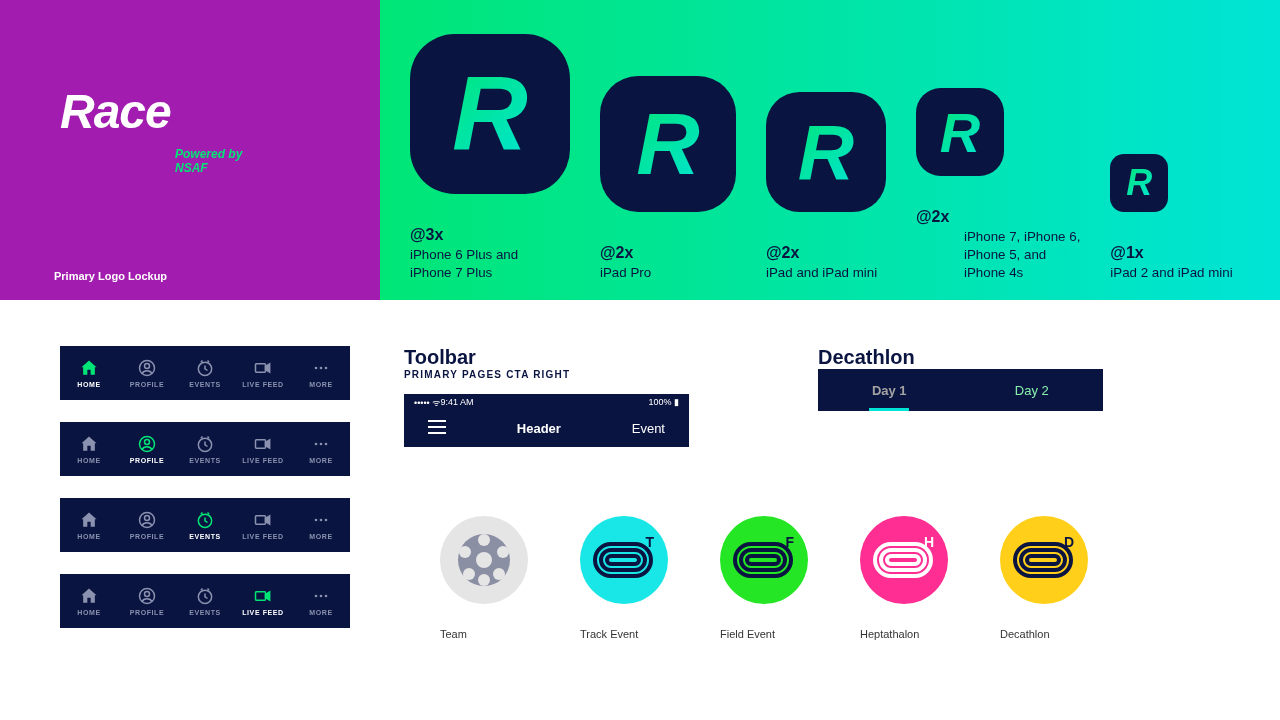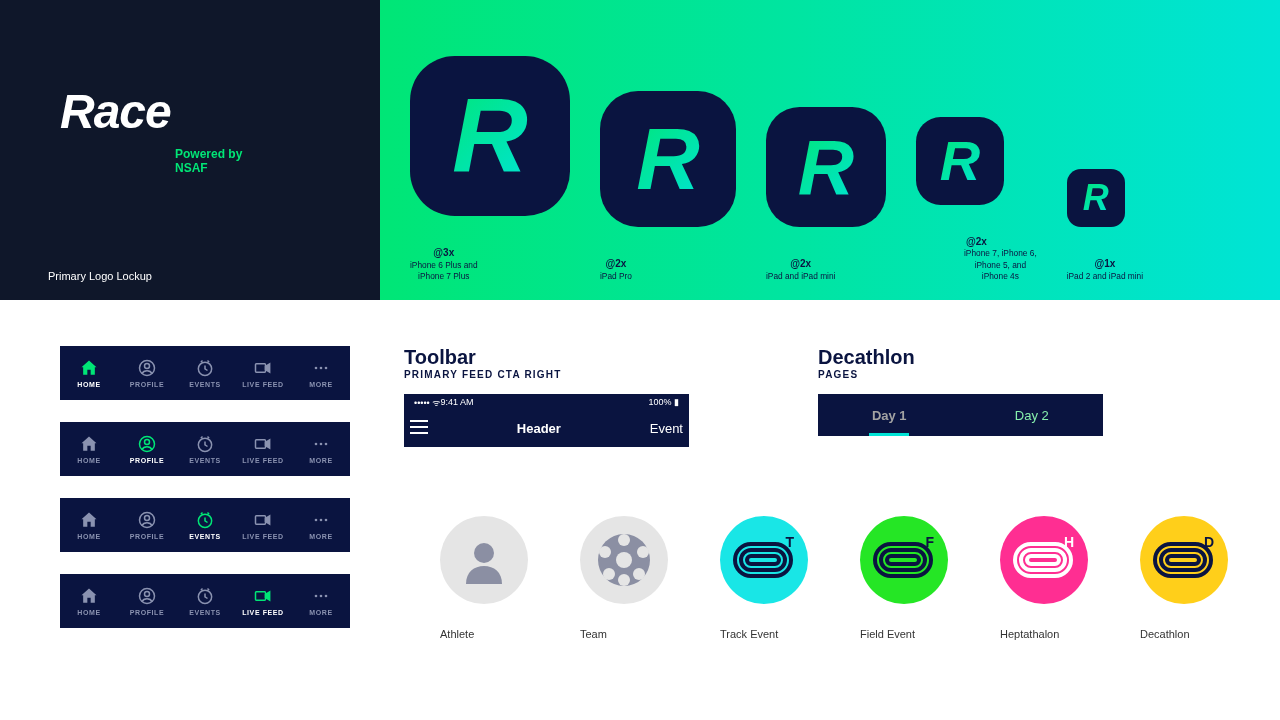--- a/index.html
+++ b/index.html
@@ -1,26 +1,26 @@
 <!DOCTYPE html>
 <html><head>
 <meta charset="utf-8">
 <style>
   * { box-sizing: border-box; margin: 0; padding: 0; }
   body { font-family: -apple-system, "Helvetica Neue", Arial, sans-serif; width:1280px; height:720px; background:#fff; color:#0a1440; overflow:hidden; }
   .hero { display:flex; height:300px; }
-  .hero-left { width:380px; background:#0f172a; color:#fff; padding:90px 0 0 60px; position:relative; }
+  .hero-left { width:380px; background:#a21caf; color:#fff; padding:90px 0 0 60px; position:relative; }
   .logo-main { font-weight:900; font-style:italic; font-size:48px; line-height:.9; letter-spacing:-1px; }
-  .logo-sub { color:#00e676; font-weight:700; font-size:12px; position:absolute; left:175px; top:148px; line-height:1.15; }
-  .logo-caption { position:absolute; bottom:18px; left:48px; font-size:11px; font-weight:400; color:#fff; }
+  .logo-sub { color:#00e676; font-weight:700; font-style:italic; font-size:12px; position:absolute; left:175px; top:148px; line-height:1.15; }
+  .logo-caption { position:absolute; bottom:18px; left:54px; font-size:11px; font-weight:700; color:#fff; }
   .hero-right { flex:1; background:linear-gradient(90deg,#00e676 0%,#00e5a0 45%,#00e4d6 100%); display:flex; align-items:flex-end; padding:0 30px 18px 30px; gap:30px; }
   .icon-col { display:flex; flex-direction:column; align-items:flex-start; }
   .app-icon { background:#0a1440; border-radius:28%; display:flex; align-items:center; justify-content:center; margin-bottom:30px; }
   .app-icon span { font-weight:900; font-style:italic; background:linear-gradient(135deg,#00e676,#00e4d6); -webkit-background-clip:text; background-clip:text; color:transparent; }
-  .icon-label { color:#0a1440; font-size:10px; font-weight:700; line-height:1.35;text-align:center; }
+  .icon-label { color:#0a1440; font-size:16px; font-weight:700; line-height:1.35; }
   .icon-label small { display:block; font-weight:400; }
   .s180 { width:160px; height:160px; } .s180 span{font-size:105px;}
   .s152 { width:136px; height:136px; } .s152 span{font-size:88px;}
   .s120 { width:120px; height:120px; } .s120 span{font-size:78px;}
   .s88 { width:88px; height:88px; } .s88 span{font-size:56px;}
   .s60 { width:58px; height:58px; border-radius:24%; } .s60 span{font-size:36px;}
 
   .lower { display:flex; padding:46px 60px 0 60px; gap:54px; }
   .col-nav { width:290px; display:flex; flex-direction:column; gap:22px; }
   .tabbar { background:#0a1440; display:flex; height:54px; }
@@ -28,21 +28,21 @@
   .tab svg { width:20px; height:20px; }
   .tab.active { color:#00e676; }
   .tab .lbl { font-size:7px; letter-spacing:.6px; font-weight:600; }
   .tab.active .lbl, .tab.active-white .lbl { color:#fff; }
 
   .col-toolbar { width:360px; }
   h3 { font-size:20px; font-weight:800; color:#0a1440; }
   .subh { font-size:10px; letter-spacing:1.2px; color:#0a1440; font-weight:700; margin-bottom:14px; }
   .phone-toolbar { background:#0a1440; color:#fff; width:285px; }
   .statusbar-wrap { position:relative; height:16px; display:flex; align-items:center; padding:0 10px; font-size:9px; }
-  .tb-row { display:flex; justify-content:space-between; align-items:center; padding:10px 6px; font-size:13px; }
+  .tb-row { display:flex; justify-content:space-between; align-items:center; padding:10px 24px; font-size:13px; }
   .tb-row .title { font-weight:700; }
 
   .col-right { flex:1; }
   .daynav { background:#0a1440; display:flex; width:285px; height:42px; }
   .day { flex:1; display:flex; align-items:center; justify-content:center; color:#86efac; font-size:13px; font-weight:500; position:relative; }
   .day.active { color:#a3a3a3; font-weight:700; }
   .day.active::after { content:""; position:absolute; bottom:0; left:50%; transform:translateX(-50%); width:40px; height:3px; background:#00e4d6; }
 
   .badges { position:absolute; left:440px; top:516px; display:flex; gap:46px; align-items:flex-start; }
   .badge { width:94px; display:flex; flex-direction:column; gap:24px; }
@@ -253,59 +253,49 @@
             <circle cx="12" cy="12" r="1.6"></circle>
             <circle cx="18" cy="12" r="1.6"></circle>
           </svg>
           <span class="lbl">MORE</span>
         </div>
       </div>
   </div>
 
   <div class="col-toolbar">
     <h3>Toolbar</h3>
-    <div class="subh">PRIMARY FEED CTA RIGHT</div>
+    <div class="subh">PRIMARY PAGES CTA RIGHT</div>
     <div class="phone-toolbar">
       <div class="statusbar-wrap">
         <span>••••• ᯤ</span>
         <span class="c">9:41 AM</span>
         <span style="margin-left:auto"><span>100%</span> ▮</span>
       </div>
       <div class="tb-row">
         <span>
           <svg width="18" height="14" viewBox="0 0 18 14">
               <path d="M0 1h18M0 7h18M0 13h18" stroke="#fff" stroke-width="2"></path>
             </svg>
         </span>
         <span class="title">Header</span>
         <span>Event</span>
       </div>
     </div>
   </div>
 
   <div class="col-right">
     <h3>Decathlon</h3>
-    <div class="subh">PAGES</div>
     <div class="daynav">
       <div class="day active">Day 1</div>
       <div class="day">Day 2</div>
     </div>
   </div>
 </div>
 
 <div class="badges">
-    <div class="badge">
-      <div class="circ bgray">
-        <svg width="52" height="52" viewBox="0 0 52 52" fill="#8b8fa3">
-          <circle cx="26" cy="19" r="10"></circle>
-          <path d="M8 50c0-12 8-18 18-18s18 6 18 18z"></path>
-        </svg>
-      </div>
-      <div class="cap">Athlete</div>
-    </div>
     <div class="badge">
       <div class="circ bgray">
         <svg width="60" height="60" viewBox="0 0 60 60" fill="#8b8fa3">
           <circle cx="30" cy="30" r="26" fill="#8b8fa3"></circle>
           <circle cx="30" cy="30" r="8" fill="#e5e5e5"></circle>
           <circle cx="30" cy="10" r="6" fill="#e5e5e5"></circle>
           <circle cx="30" cy="50" r="6" fill="#e5e5e5"></circle>
           <circle cx="11" cy="22" r="6" fill="#e5e5e5"></circle>
           <circle cx="49" cy="22" r="6" fill="#e5e5e5"></circle>
           <circle cx="15" cy="44" r="6" fill="#e5e5e5"></circle>

